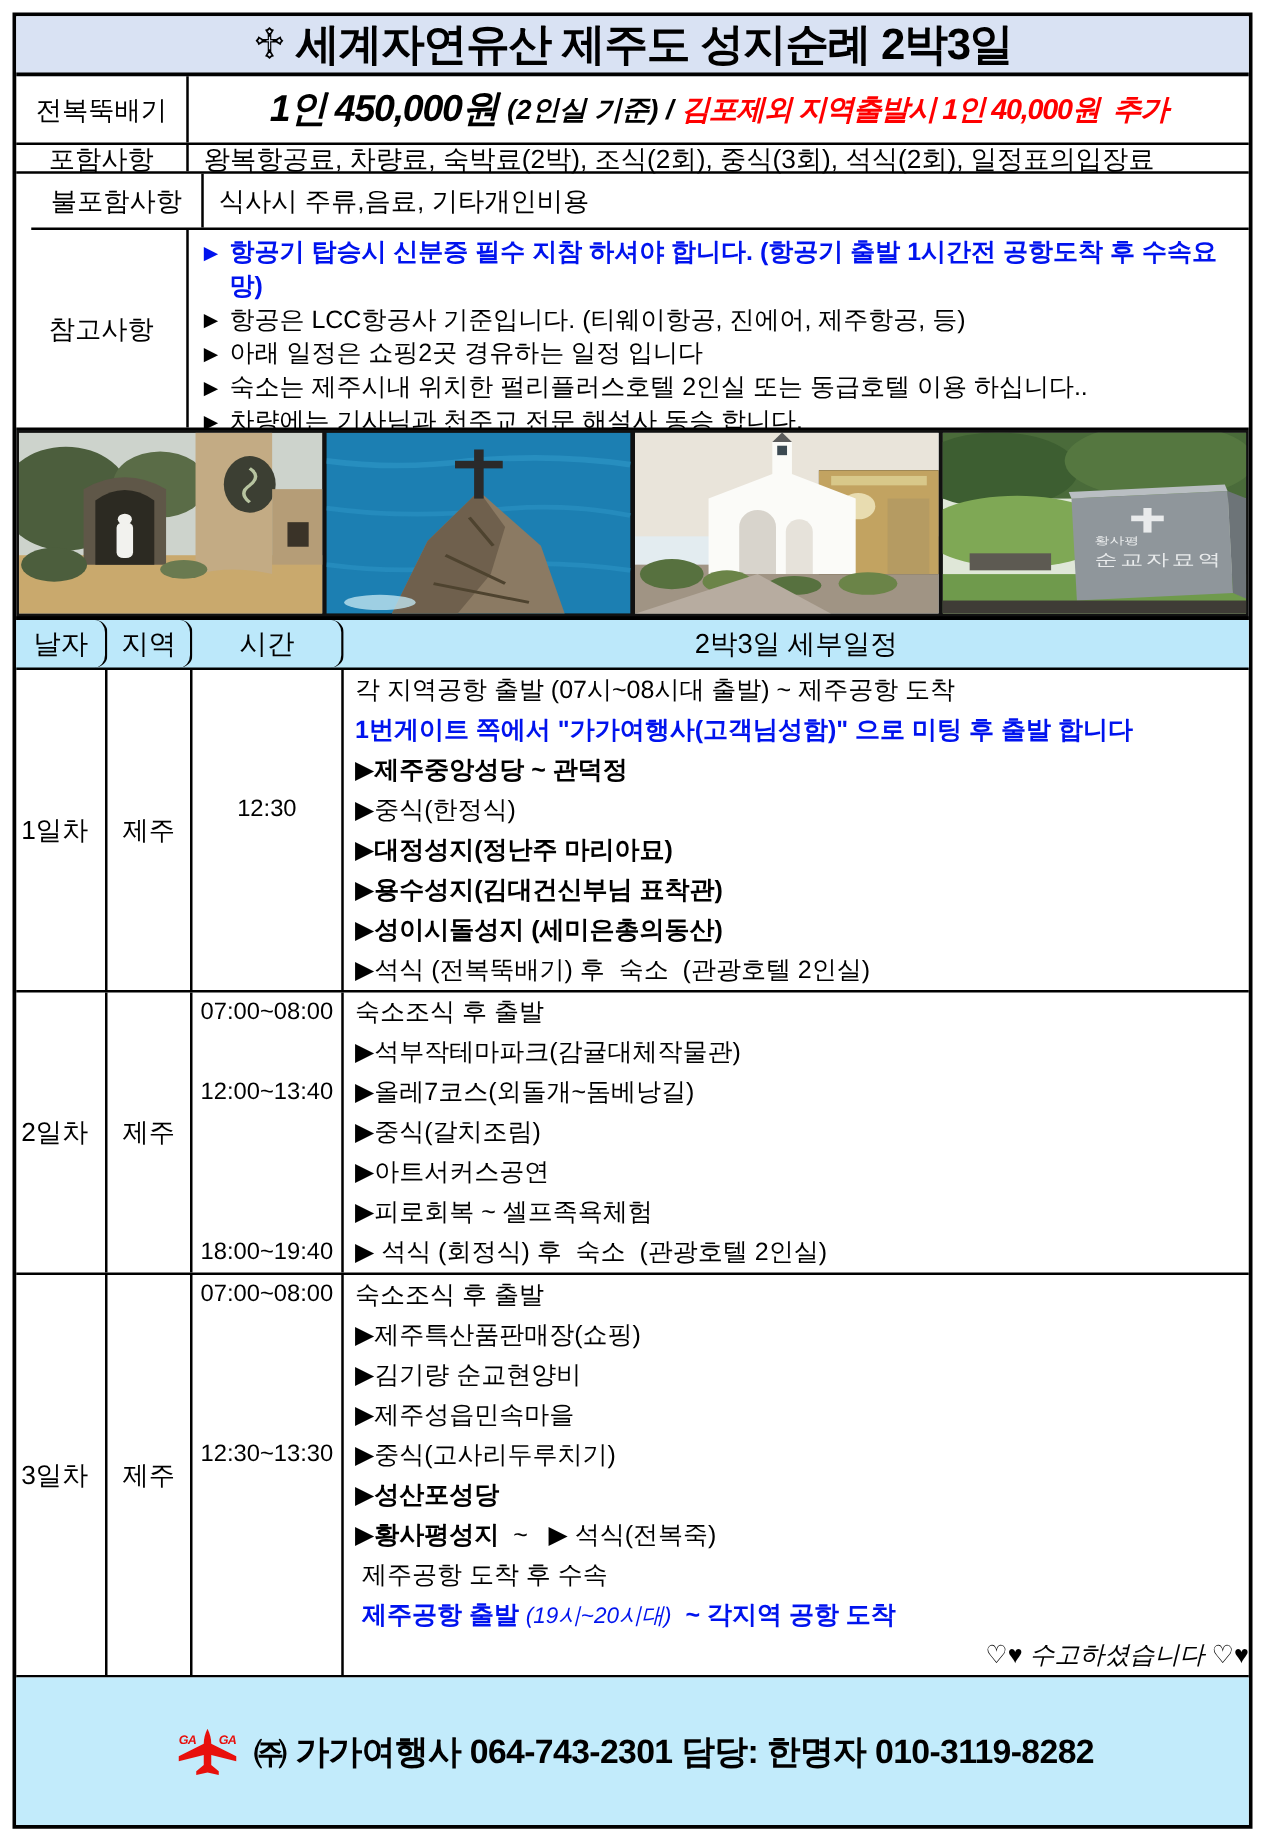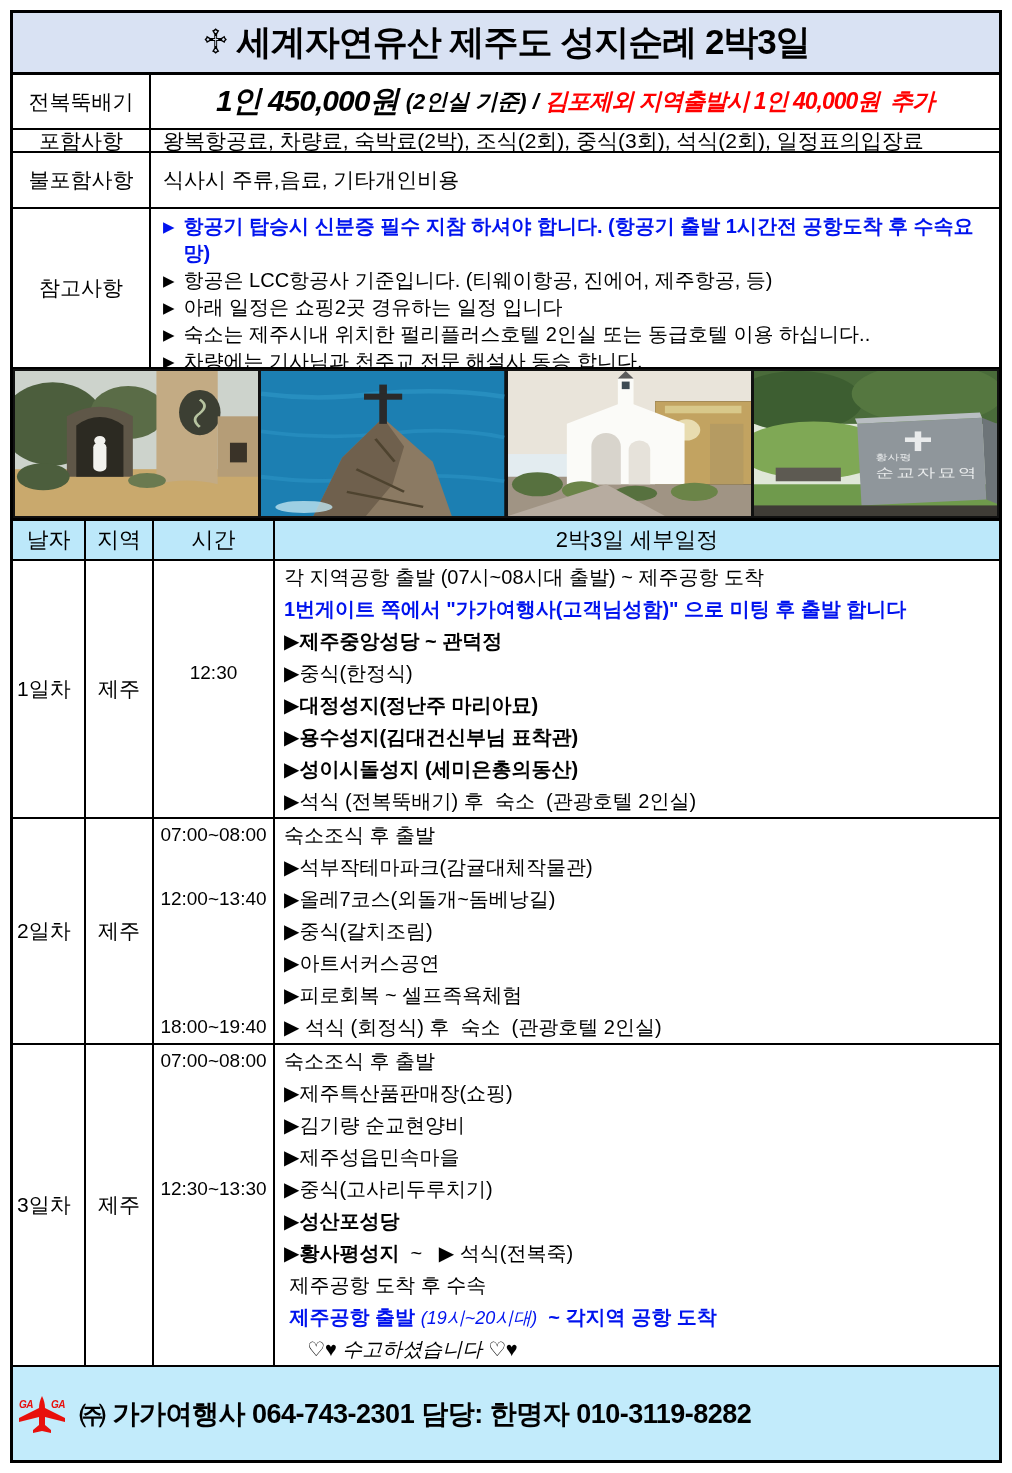--- a/index.html
+++ b/index.html
@@ -10,35 +10,35 @@
   body{
     width:1012px; height:1473px; background:#fff; position:relative;
     font-family:"Liberation Sans","DejaVu Sans",sans-serif; color:#000;
   }
   .frame{
     position:absolute; left:10px; top:10px; width:992px; height:1453px;
     border:3px solid var(--border); display:flex; flex-direction:column; background:#fff;
   }
   
   .title-bar{
-    height:62px; background:var(--title-bg); border-bottom:3px solid var(--border);
+    height:48px; background:var(--title-bg); border-bottom:3px solid var(--border);
     display:flex; align-items:center; justify-content:center;
     font-size:35px; font-weight:bold; letter-spacing:-1px;
   }
   
   .info-row{display:flex; border-bottom:2px solid var(--border);}
   .info-label{
     width:138px; flex:0 0 138px; border-right:2px solid var(--border);
     display:flex; align-items:center; justify-content:center; font-size:21px;
   }
   .info-content{flex:1; display:flex; align-items:center; padding:0 12px; font-size:21px; white-space:pre-wrap;}
   .row-price{height:55px;}
   .row-price .info-content{justify-content:center;}
   .row-included{height:23px;}
-  .row-excluded{height:56px;}
+  .row-excluded{height:45px;margin-left:12px;}
   .row-notes{height:160px;}
   .notes-list{flex:1; display:flex; flex-direction:column; justify-content:space-evenly; padding:4px 12px;}
   .note-line{display:flex; align-items:baseline; font-size:20px; white-space:pre-wrap;}
   .note-marker{font-size:15px; margin-right:9px; transform:translateY(-1px);}
   
   .s-bold{font-weight:bold;}
   .s-blue-bold{color:var(--blue); font-weight:bold;}
   .s-blue-small{color:var(--blue); font-size:18px;font-style:italic;}
   .s-italic{font-style:italic;}
   .s-price-main{font-size:30px; font-weight:bold; font-style:italic; letter-spacing:-1px;}
@@ -49,37 +49,37 @@
     height:152px; background:#111; border-bottom:3px solid var(--border);
     display:flex; gap:3px; padding:2px; overflow:hidden;
   }
   .photo{flex:1; position:relative; overflow:hidden;}
   .photo svg{display:block; width:100%; height:100%;}
   
   .sched-header{
     height:40px; background:var(--header-bg); border-bottom:2px solid var(--border);
     display:flex; font-size:22px;
   }
-  .sched-header>div{display:flex; align-items:center; justify-content:center;}
+  .sched-header>div{display:flex; align-items:center; justify-content:center;border-radius:10px;}
   .col-day{width:73px; flex:0 0 73px; border-right:2px solid var(--border);}
   .col-region{width:68px; flex:0 0 68px; border-right:2px solid var(--border);}
   .col-time{width:121px; flex:0 0 121px; border-right:2px solid var(--border);}
   .col-detail{flex:1;}
   .day-block{display:flex; border-bottom:2px solid var(--border);}
   .day-block:last-of-type{border-bottom:2px solid var(--border);}
   .cell-day,.cell-region{display:flex; align-items:center; justify-content:center; font-size:21px;}
   .cell-day{justify-content:flex-start; padding-left:4px;}
   .cell-time,.cell-detail{display:flex; flex-direction:column; justify-content:center;}
   .time-line{height:32px; line-height:32px; font-size:19px; text-align:center; white-space:pre;}
   .detail-line{height:32px; line-height:32px; font-size:20px; padding-left:9px; white-space:pre; overflow:visible;}
-  .detail-line.align-center{text-align:left; padding-left:0;margin-left:32px;}
+  .detail-line.align-center{text-align:right; padding-left:0;}
   
   .footer-bar{
     flex:1; min-height:42px; background:var(--footer-bg);
-    display:flex; align-items:center; justify-content:flex-start; gap:8px;
+    display:flex; align-items:center; justify-content:center; gap:8px;
     font-size:27px; font-weight:bold; letter-spacing:-0.5px;
   }
   .footer-logo{width:58px; height:40px; position:relative; flex:0 0 58px;}
   .footer-logo svg{display:block; width:100%; height:100%;}
 </style>
 </head>
 <body>
 
 <div class="frame">
 

